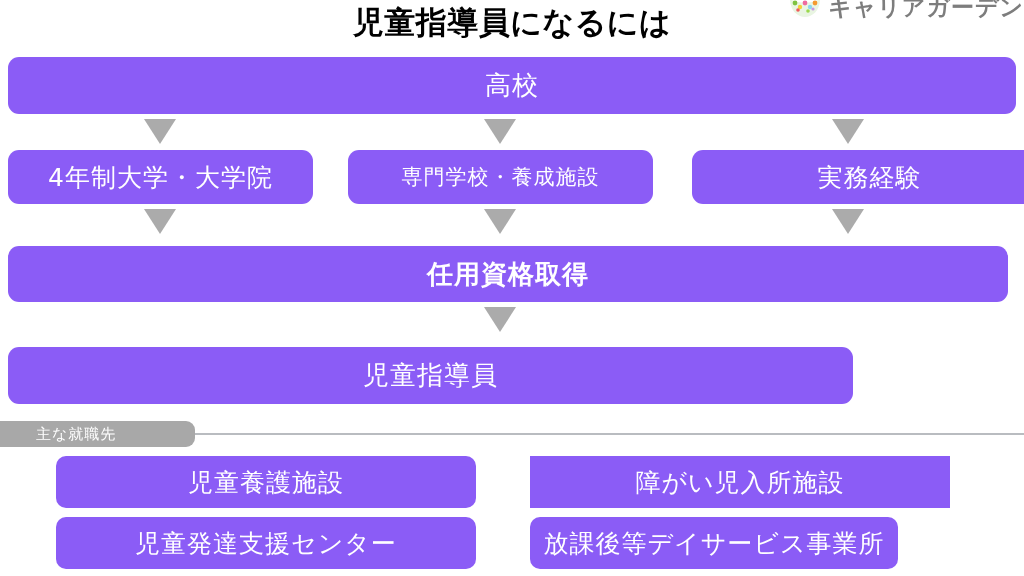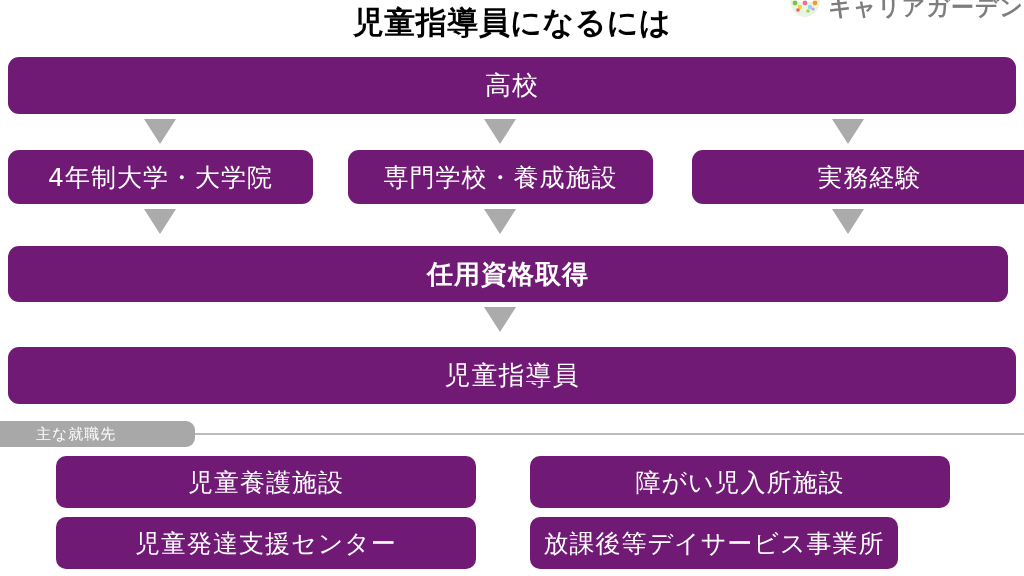--- a/index.html
+++ b/index.html
@@ -51,21 +51,21 @@
     font-size: 23px;
     font-weight: bold;
     color: #7d7d7d;
     white-space: nowrap;
     letter-spacing: 1px;
   }
 
   
   .flow-box {
     position: absolute;
-    background: #701a75;
+    background: #8b5cf6;
     border-radius: 11px;
     color: #ffffff;
     display: flex;
     align-items: center;
     justify-content: center;
     font-size: 26px;
     font-weight: normal;
     letter-spacing: 1px;
     white-space: nowrap;
     box-sizing: border-box;
@@ -97,21 +97,21 @@
     top: 150px;
     width: 305px;
     height: 54px;
     font-size: 25px;
   }
   #box-vocational {
     left: 348px;
     top: 150px;
     width: 305px;
     height: 54px;
-    font-size: 25px;
+    font-size: 21px;
   }
   #box-experience {
     left: 692px;
     top: 150px;
     width: 355px;
     height: 54px;
     font-size: 25px;
   }
   #arrow-br-left   { left: 144px; top: 209px; }
   #arrow-br-center { left: 484px; top: 209px; }
@@ -124,21 +124,21 @@
     width: 1000px;
     height: 56px;
     font-weight: bold;
   }
   #arrow-qual { left: 484px; top: 307px; }
 
   
   #box-jobtitle {
     left: 8px;
     top: 347px;
-    width: 1008px;
+    width: 845px;
     height: 57px;
   }
 
   
   #section-divider {
     position: absolute;
     left: 0;
     top: 421px;
     width: 1024px;
     height: 26px;
@@ -167,21 +167,21 @@
     height: 24px;
     line-height: 26px;
     font-size: 15px;
     color: #ffffff;
     letter-spacing: 1px;
     white-space: nowrap;
   }
 
   
   #box-wp-0 { left: 56px;  top: 456px; width: 420px; height: 52px; font-size: 25px; border-radius: 10px; }
-  #box-wp-1 { left: 530px; top: 456px; width: 420px; height: 52px; font-size: 25px; border-radius: 10px; }
+  #box-wp-1 { left: 530px; top: 456px; width: 420px; height: 52px; font-size: 25px; border-radius: 0; }
   #box-wp-2 { left: 56px;  top: 517px; width: 420px; height: 52px; font-size: 25px; border-radius: 10px; }
   #box-wp-3 { left: 530px; top: 517px; width: 368px; height: 52px; font-size: 25px; border-radius: 10px; }
 </style>
 </head>
 <body>
 
 <div id="page-title">児童指導員になるには</div>
 
 <div id="brand-logo">
   <span class="logo-mark">

